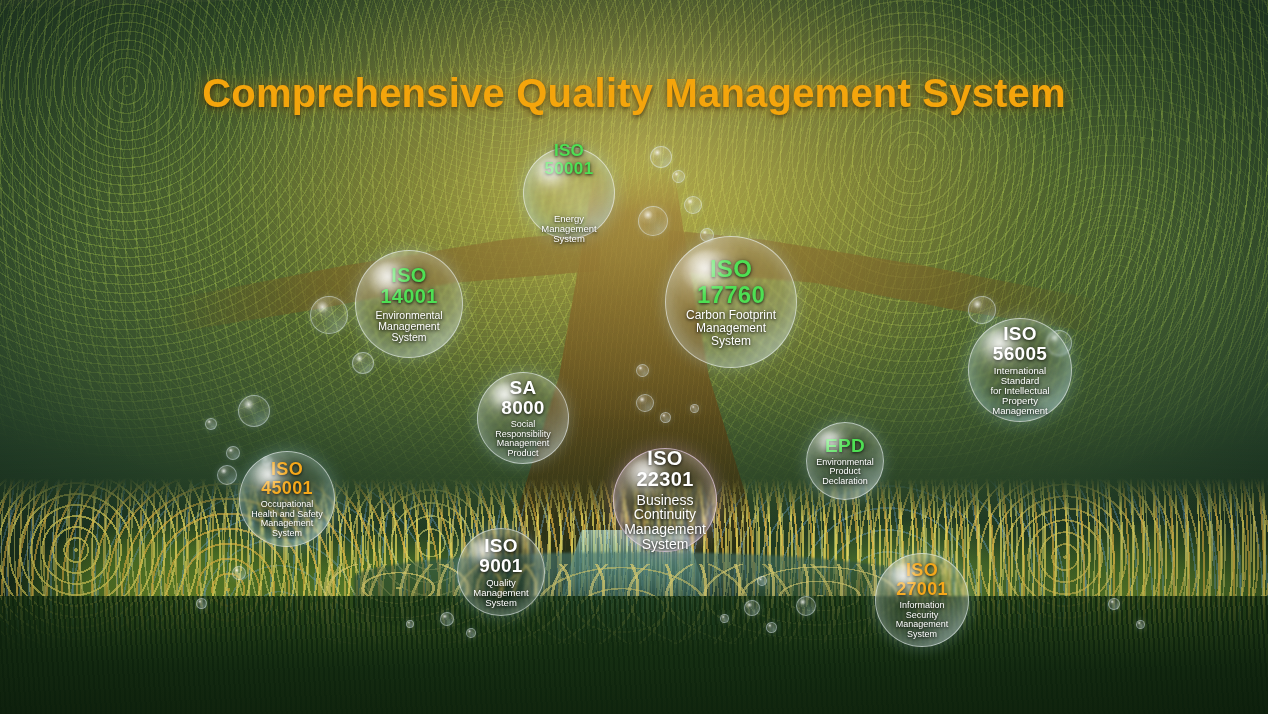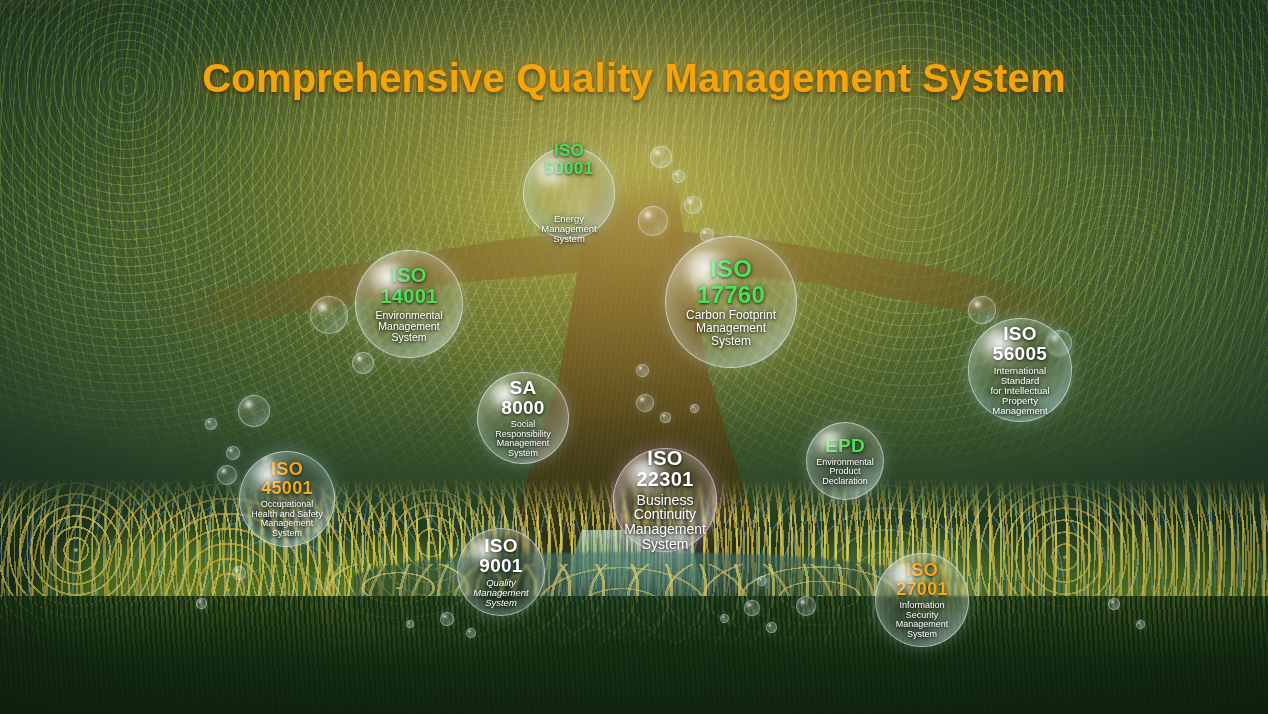--- a/index.html
+++ b/index.html
@@ -176,21 +176,21 @@
     position:absolute; border-radius:50%;
     background:
       radial-gradient(circle at 32% 28%, rgba(255,255,255,.80) 0%, rgba(255,255,255,.18) 18%, rgba(255,255,255,.04) 36%, transparent 58%),
       radial-gradient(circle at 70% 76%, rgba(190,230,255,.22), transparent 52%);
     border:1px solid rgba(235,248,255,.50);
     box-shadow:inset 0 0 10px rgba(255,255,255,.26), 0 0 7px rgba(200,235,255,.18);
   }
 
   
   #title{
-    position:absolute; left:0; right:0; top:56px;
+    position:absolute; left:0; right:0; top:71px;
     text-align:center;
     font-size:40px; font-weight:700; letter-spacing:.2px;
     color:#f4a50c;
     text-shadow:0 0 14px rgba(255,170,20,.45), 0 2px 5px rgba(0,0,0,.65);
     white-space:nowrap;
   }
 
   
   .bubble{
     position:absolute; border-radius:50%;
@@ -347,21 +347,21 @@
 Property
 Management</div>
       </div>
       <div class="bubble " style="left: 477px; top: 372px; width: 92px; height: 92px;">
         <div class="code" style="color: rgb(255, 255, 255); font-size: 19px;">
           <span class="n">SA</span>
           <span class="n">8000</span>
         </div>
         <div class="desc" style="font-size: 9px; white-space: pre-line;">Social Responsibility
 Management
-System</div>
+Product</div>
       </div>
       <div class="bubble " style="left: 806px; top: 422px; width: 78px; height: 78px;">
         <div class="code" style="color: rgb(78, 224, 83); font-size: 19px;">
           <span class="n">EPD</span>
         </div>
         <div class="desc" style="font-size: 9px; white-space: pre-line;">Environmental
 Product
 Declaration</div>
       </div>
       <div class="bubble tint-teal" style="left: 239px; top: 451px; width: 96px; height: 96px;">
@@ -381,21 +381,21 @@
         </div>
         <div class="desc" style="font-size: 14px; white-space: pre-line;">Business Continuity
 Management
 System</div>
       </div>
       <div class="bubble tint-dark" style="left: 457px; top: 528px; width: 88px; height: 88px;">
         <div class="code" style="color: rgb(255, 255, 255); font-size: 19px;">
           <span class="n">ISO</span>
           <span class="n">9001</span>
         </div>
-        <div class="desc" style="font-size: 9.5px; white-space: pre-line; font-style: italic;">Quality
+        <div class="desc" style="font-size: 9.5px; white-space: pre-line;">Quality
 Management
 System</div>
       </div>
       <div class="bubble " style="left: 875px; top: 553px; width: 94px; height: 94px;">
         <div class="code" style="color: rgb(245, 168, 26); font-size: 18px;">
           <span class="n">ISO</span>
           <span class="n">27001</span>
         </div>
         <div class="desc" style="font-size: 9px; white-space: pre-line;">Information Security
 Management

